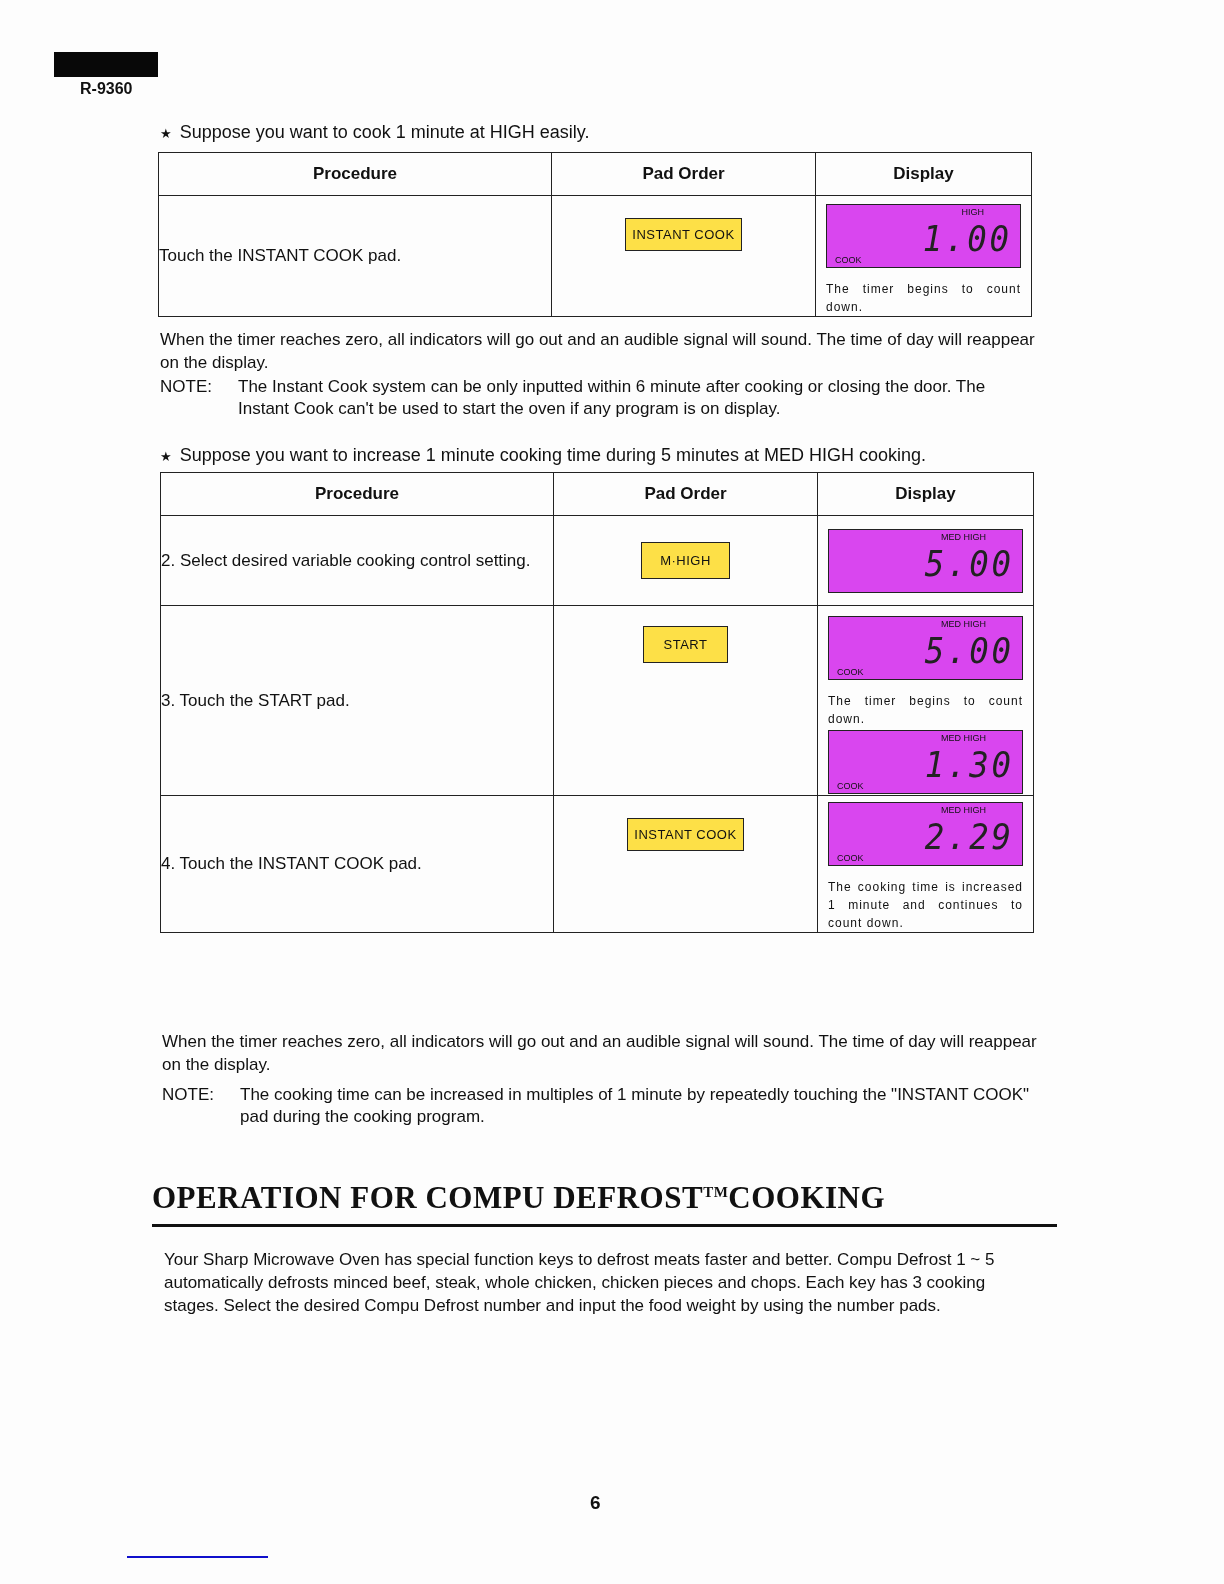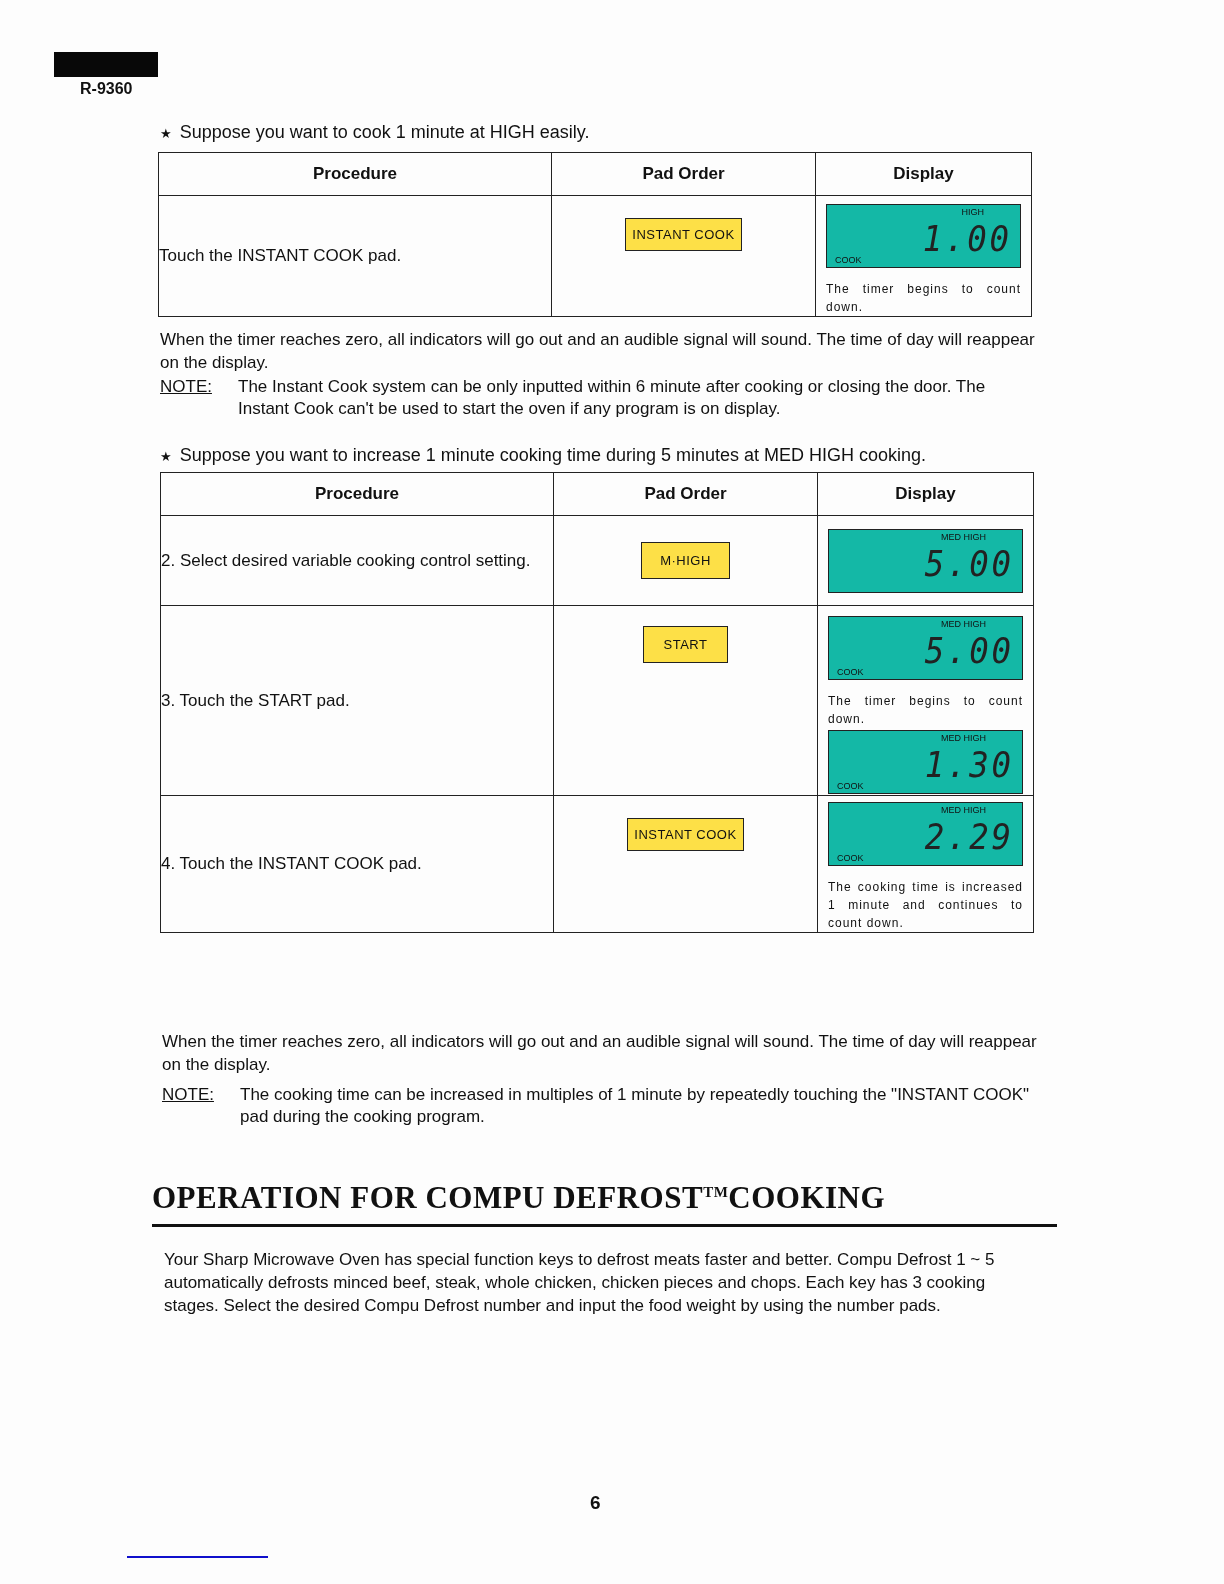--- a/index.html
+++ b/index.html
@@ -9,29 +9,29 @@
   .blackbar { left:54px; top:52px; width:104px; height:25px; background:#080808; }
   .model { left:80px; top:80px; font-size:16px; font-weight:bold; }
   .star-line { font-size:18px; white-space:nowrap; }
   .star { font-size:13px; margin-right:8px; }
   table.proc { position:absolute; border-collapse:collapse; }
   table.proc td, table.proc th { border:1.5px solid #222; padding:0; vertical-align:middle; }
   table.proc th { font-size:17px; font-weight:bold; height:42px; text-align:center; }
   .cell-text { font-size:17px; padding-left:24px; }
   .pad { display:inline-block; border:1.5px solid #222; font-size:13px; padding:8px 6px; letter-spacing:0.5px; background:#fde047; }
   .numpad { display:inline-block; border:1.5px solid #222; width:52px; height:34px; line-height:34px; text-align:center; font-size:18px; margin:0 1px; background:#fff; }
-  .lcd { position:relative; border:1.5px solid #222; height:62px; margin:0 10px 0 10px; background:#14b8a6; }
+  .lcd { position:relative; border:1.5px solid #222; height:62px; margin:0 10px 0 10px; background:#d946ef; }
   .lcd .ind { position:absolute; top:2px; right:36px; font-size:9px; }
   .lcd .cook { position:absolute; bottom:2px; left:8px; font-size:9px; }
   .lcd .digits { position:absolute; right:8px; top:14px; font-family:"DejaVu Sans Mono", monospace;
                  font-size:36px; font-style:italic; font-weight:200; letter-spacing:3px; color:#222; line-height:40px; transform:scaleX(0.9); transform-origin:right; }
   .caption { font-size:12px; letter-spacing:1px; margin:12px 10px 0 10px; line-height:18px; text-align:justify; }
   .para { font-size:17px; line-height:23px; }
   .note-row { display:flex; font-size:17px; line-height:22px; }
-  .note-label { width:78px; flex:none;text-decoration:underline; }
+  .note-label { width:78px; flex:none; }
   .heading { left:152px; top:1180px; font-family:"Liberation Serif", serif; font-size:31px; font-weight:bold; letter-spacing:0.5px; }
   .heading sup { font-size:15px; }
   .heading-rule { left:152px; top:1224px; width:905px; height:3px; background:#111; }
   .pagenum { left:590px; top:1492px; font-size:19px; font-weight:bold; }
   .bluelink { left:127px; top:1556px; width:141px; height:2px; background:#1010cc; }
 </style>
 </head>
 <body>
 
 <div class="abs blackbar"></div>

